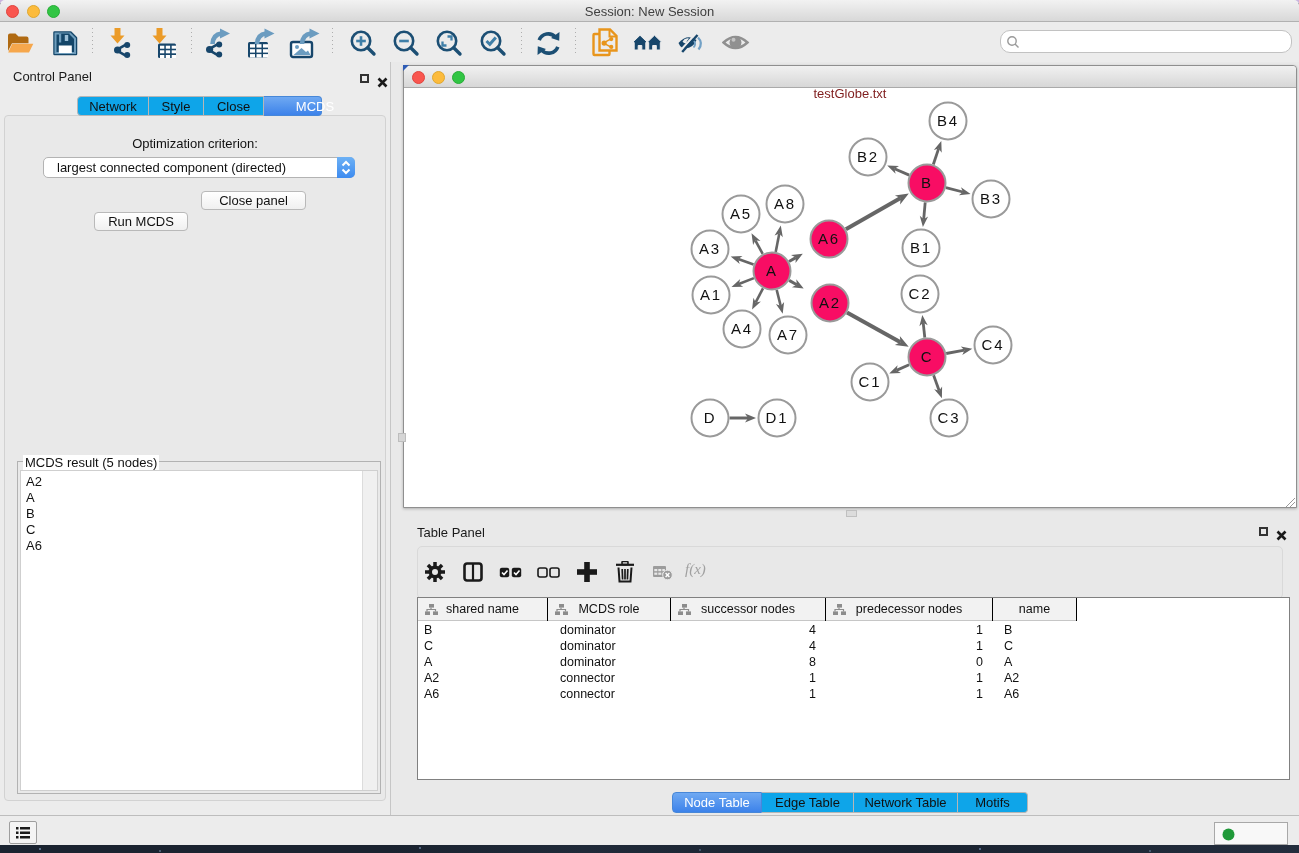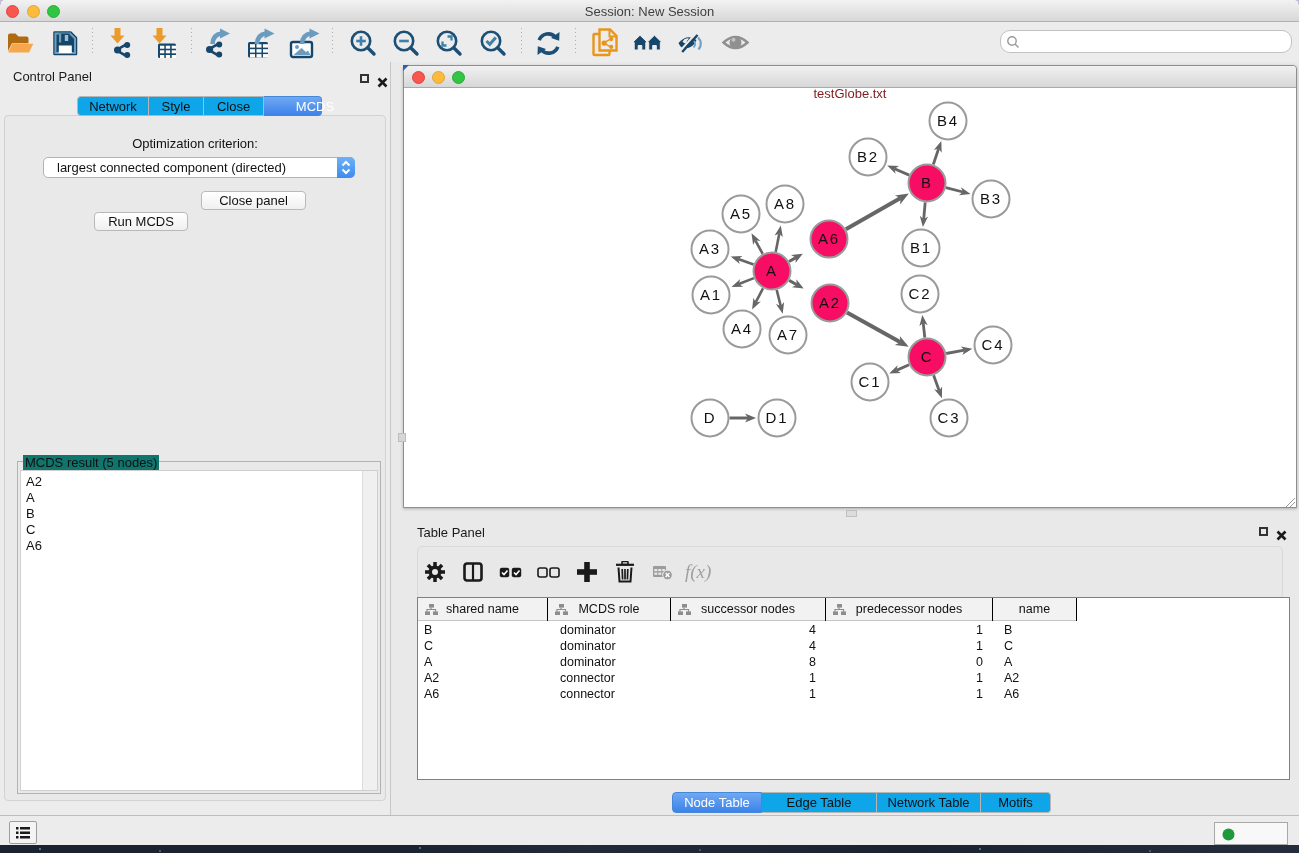--- a/index.html
+++ b/index.html
@@ -21,21 +21,21 @@
 #cp-tabs .tab, #tp-tabs .tab { border:1px solid #b6b6b6; border-left:none; background:#0ea5e9; color:#111; display:flex; align-items:center; justify-content:center; }
 #cp-tabs .tab:first-child, #tp-tabs .tab:first-child { border-left:1px solid #b6b6b6; border-radius:4px 0 0 4px; }
 #cp-tabs .tab:last-child, #tp-tabs .tab:last-child { border-radius:0 4px 4px 0; }
 .tabsel { background:linear-gradient(#6fa9f2,#3c82ea) !important; color:#fff !important; border-color:#4787d8 !important; }
 #cp-body { top:115px; left:4px; width:382px; height:686px; background:#e9e9e9; border:1px solid #d2d2d2; border-radius:4px; }
 #opt-label { top:136px; left:0; width:390px; text-align:center; font-size:13px; color:#111; }
 #dd { top:157px; left:43px; width:312px; height:21px; background:#fff; border:1px solid #b3b3b3; border-radius:5px; font-size:13px; color:#111; line-height:19px; padding-left:13px; }
 #dd-btn { top:157px; left:337px; width:18px; height:21px; background:linear-gradient(#6db1f5,#3d8bf0); border-radius:0 5px 5px 0; }
 .btn { height:19px; background:linear-gradient(#ffffff,#f0f0f0); border:1px solid #b9b9b9; border-radius:4px; font-size:13px; color:#111; text-align:center; line-height:17px; }
 #fieldset { top:461px; left:17px; width:364px; height:333px; border:1px solid #b2b2b2; }
-#fs-title { top:455px; left:23px; font-size:13px; background:#0f766e; padding:0 2px; color:#111; }
+#fs-title { top:455px; left:23px; font-size:13px; background:#ffffff; padding:0 2px; color:#111; }
 #listbox { top:470px; left:20px; width:358px; height:321px; background:#fff; border:1px solid #cfcfcf; font-size:13px; color:#111; line-height:16px; padding:3px 0 0 5px; }
 #lb-scroll { top:471px; left:362px; width:15px; height:319px; background:#f0f0f0; border-left:1px solid #dcdcdc; }
 #vline { top:62px; left:390px; width:1px; height:753px; background:#c6c6c6; }
 #rightbg { top:62px; left:391px; width:908px; height:753px; background:#e9e9e9; }
 
 #nw { top:65px; left:403px; width:894px; height:443px; background:#fff; border:1px solid #8f8f8f; border-radius:4px 4px 0 0; box-shadow:0 1px 3px rgba(0,0,0,.25); }
 #nw-tb { top:0; left:0; width:892px; height:22px; background:linear-gradient(#f1f1f1,#d7d7d7); border-bottom:1px solid #aaa; border-radius:4px 4px 0 0; }
 #nw-title { width:100%; text-align:center; top:20px; font-size:13px; color:#7f1d1d; }
 
 #tp-title { top:525px; left:417px; font-size:13px; color:#1a1a1a; }
@@ -389,21 +389,21 @@
       <rect x="1.3" y="5" width="3" height="2.2" fill="#e8e8e8"></rect>
       <rect x="5.3" y="5" width="3" height="2.2" fill="#e8e8e8"></rect>
       <rect x="9.3" y="5" width="2.6" height="2.2" fill="#e8e8e8"></rect>
       <rect x="1.3" y="8.6" width="3" height="2.2" fill="#e8e8e8"></rect>
       <rect x="5.3" y="8.6" width="3" height="2.2" fill="#e8e8e8"></rect>
       <rect x="9.3" y="8.6" width="2.6" height="2.2" fill="#e8e8e8"></rect>
     </g>
 <circle cx="14.5" cy="11" r="4.8" fill="#9c9c9c" stroke="#e8e8e8" stroke-width="1"></circle>
     <path d="M12.6 9.1 L16.4 12.9 M16.4 9.1 L12.6 12.9" stroke="#fff" stroke-width="1.4"></path>
   </svg>
-<div class="abs" style="top:561px;left:685px;font-family:'Liberation Serif',serif;font-style:italic;font-size:19px;color:#a0a0a0;">f(x)</div>
+<div class="abs" style="top:561px;left:685px;font-family:'Liberation Serif',serif;font-style:italic;font-size:15px;color:#a0a0a0;">f(x)</div>
 <svg class="abs" style="top:604px;left:425px;z-index:5;" width="14" height="12">
     <g fill="#8d8d8d">
       <rect x="4" y="0" width="5" height="3.6"></rect>
       <rect x="0" y="7.4" width="5" height="3.6"></rect>
       <rect x="8" y="7.4" width="5" height="3.6"></rect>
       <path d="M6 3.6 L6 5.5 L2 5.5 L2 7.4 M6 5.5 L10.5 5.5 L10.5 7.4" fill="none" stroke="#8d8d8d" stroke-width="1.2"></path>
     </g>
   </svg>
 <svg class="abs" style="top:604px;left:555px;z-index:5;" width="14" height="12">
     <g fill="#8d8d8d">
@@ -467,21 +467,21 @@
 <div class="abs trow" style="top:89px;left:0;width:871px;">
 <span class="cell" style="left:6px;">A6</span>
       <span class="cell" style="left:142px;">connector</span>
 <span class="cell" style="left:253px;width:145px;text-align:right;">1</span>
 <span class="cell" style="left:408px;width:157px;text-align:right;">1</span>
 <span class="cell" style="left:586px;">A6</span>
     </div>
 </div>
 <div class="abs" id="tp-tabs">
 <div class="tab tabsel" style="width:90px;">Node Table</div>
-<div class="tab" style="width:115px;">Edge Table</div>
+<div class="tab" style="width:92px;">Edge Table</div>
 <div class="tab" style="width:104px;">Network Table</div>
 <div class="tab" style="width:70px;">Motifs</div>
 </div>
 
 <div class="abs" id="status"></div>
 <div class="abs" id="stbtn">
     <svg width="26" height="21" style="position:absolute;top:0;left:0;">
       <g fill="#1a1a1a">
         <rect x="6" y="5" width="2.5" height="2.5"></rect>
         <rect x="10" y="5" width="10" height="2.5"></rect>

